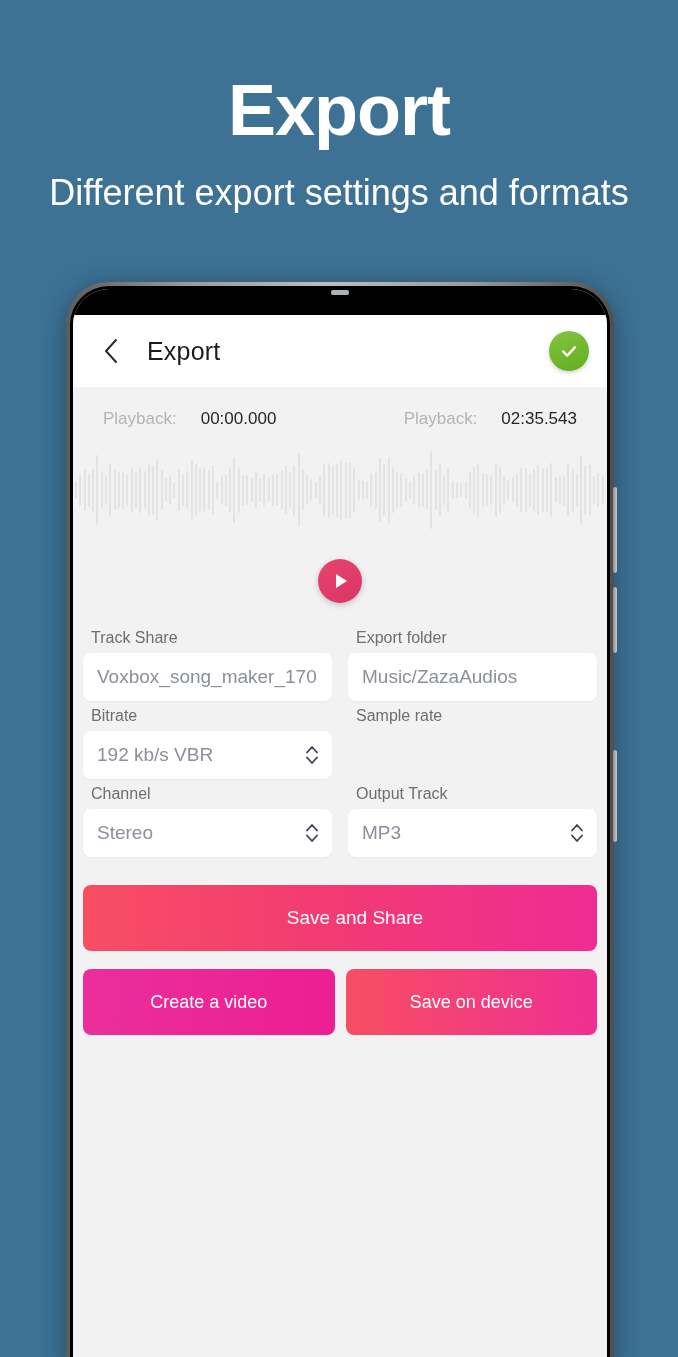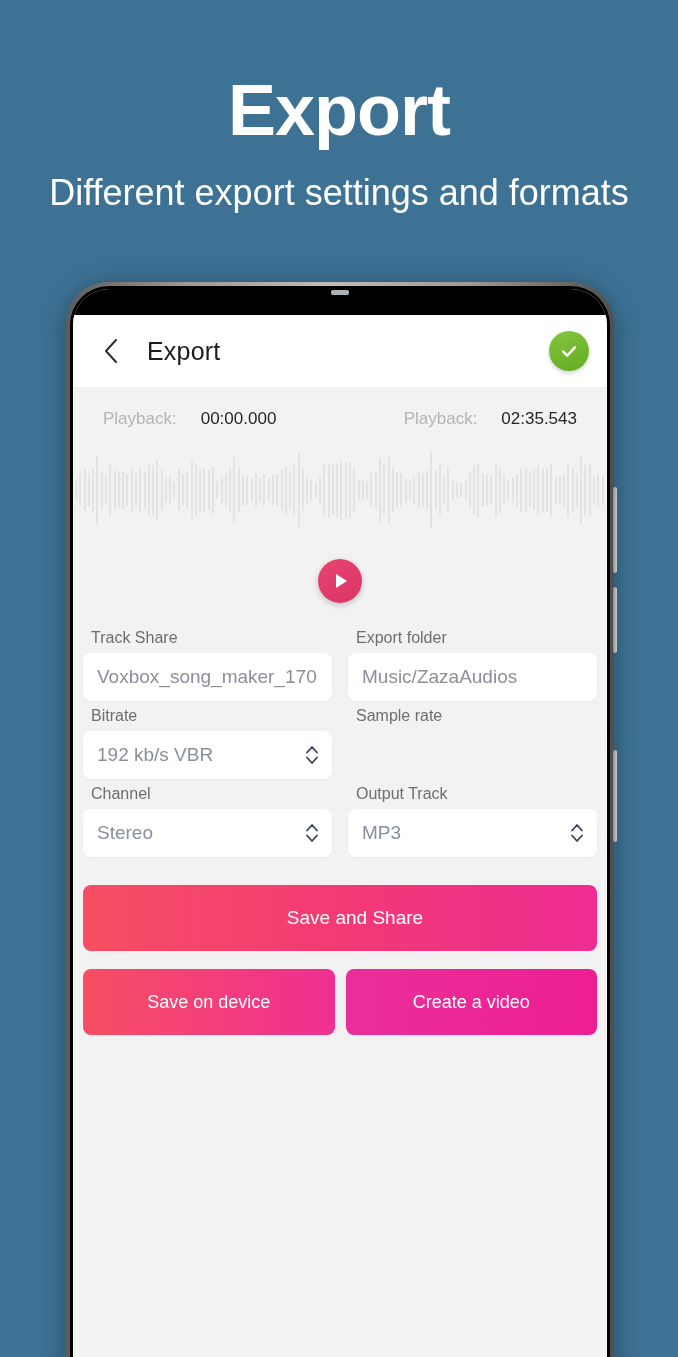--- a/index.html
+++ b/index.html
@@ -483,20 +483,20 @@
                   </svg>
                 </div>
               </div>
             </div>
           </div>
         </div>
 
       <div class="actions">
         <button class="btn-primary">Save and Share</button>
         <div class="btn-row">
+          <button class="btn-half right">Create a video</button>
           <button class="btn-half left">Save on device</button>
-          <button class="btn-half right">Create a video</button>
         </div>
       </div>
 
     </div>
   </div>
 </div>
 
 </body></html>

